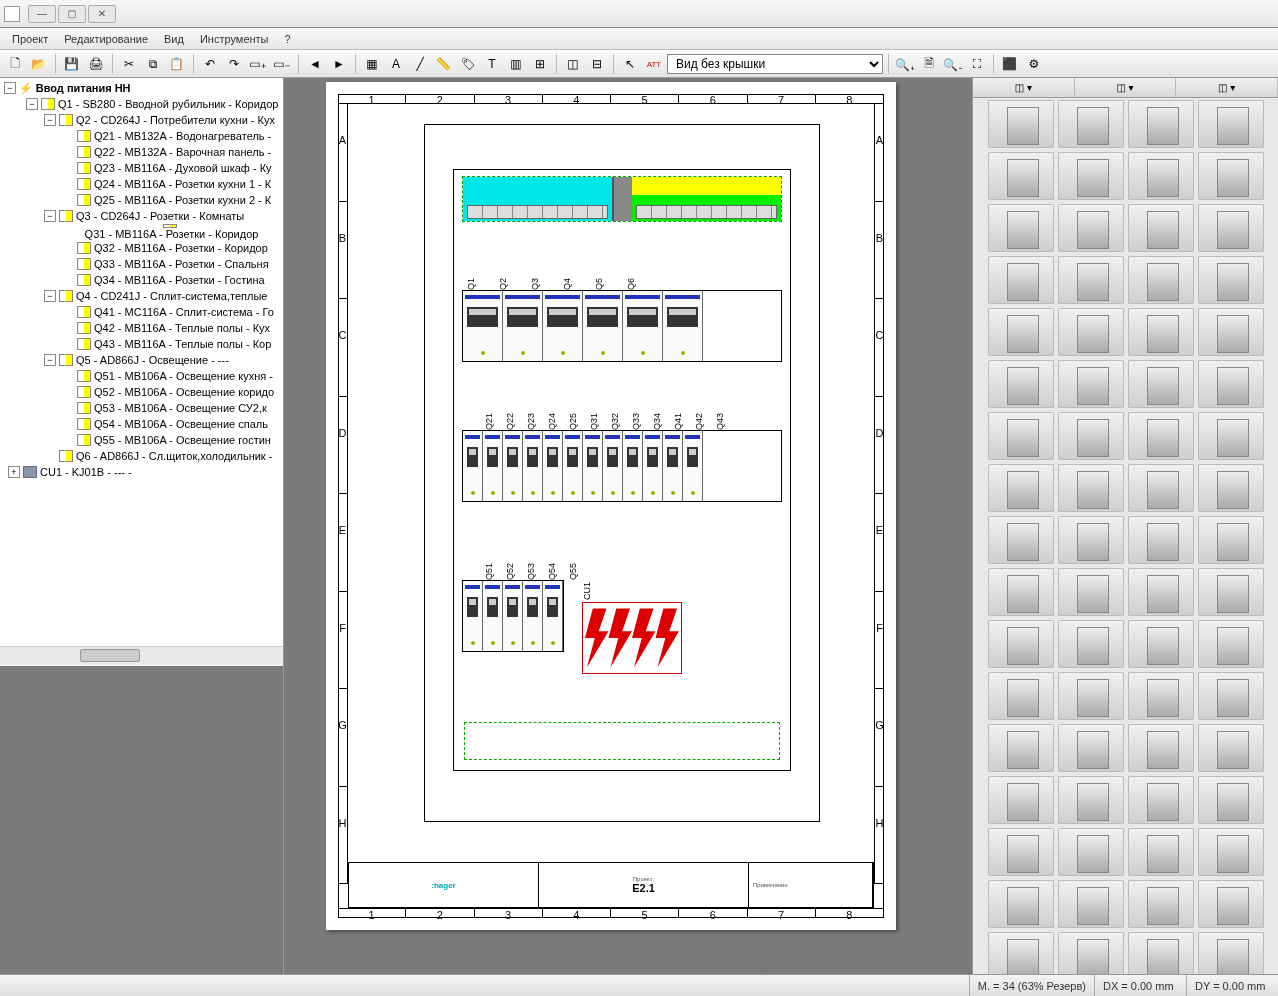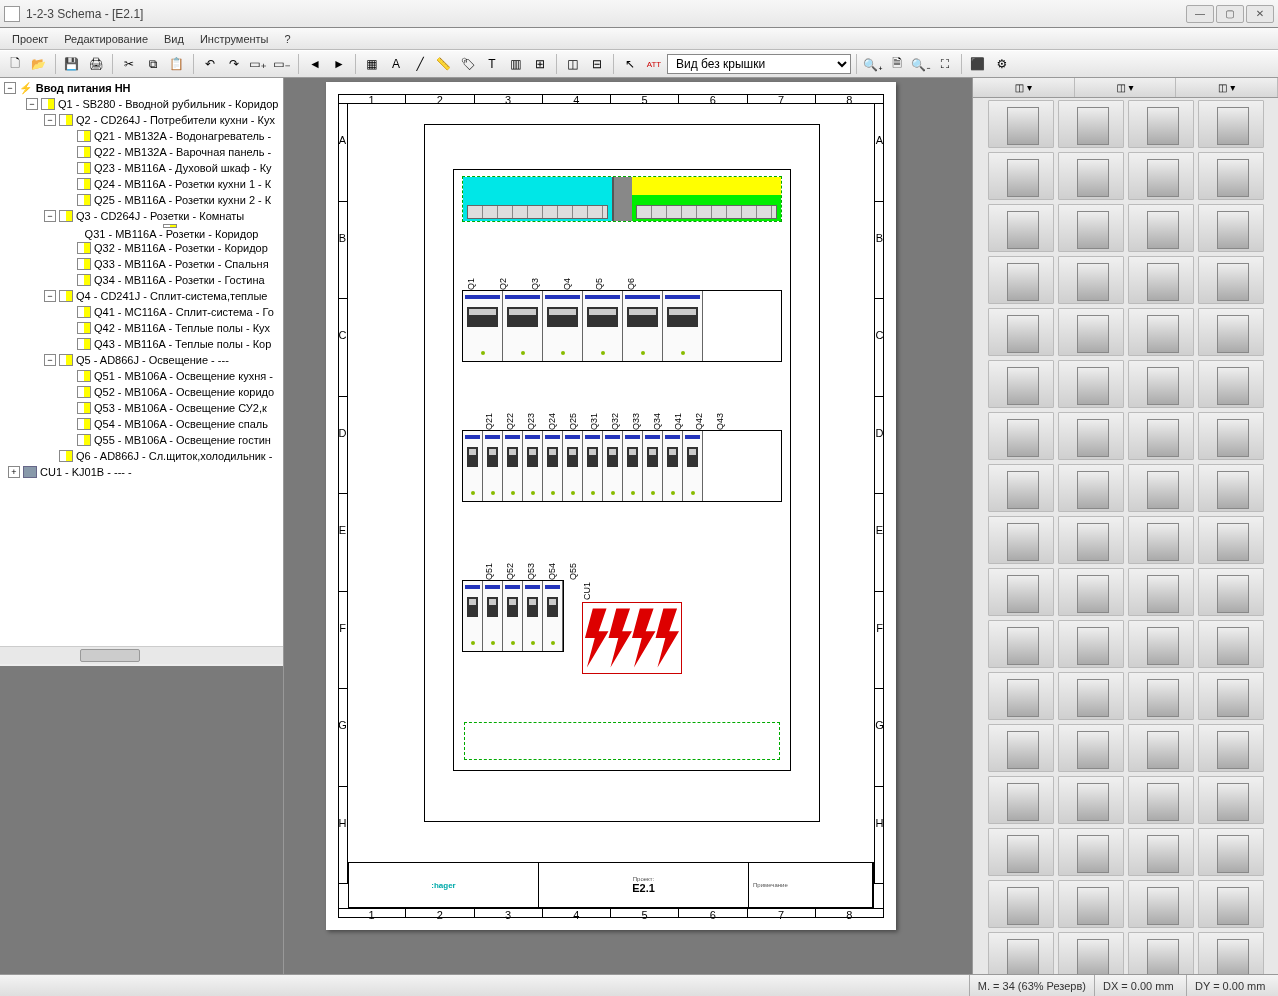--- a/index.html
+++ b/index.html
@@ -13,21 +13,21 @@
 .titlebar .win-btn { width: 28px; height: 18px; background: #e8e8e8; border: 1px solid #aaa; border-radius: 2px; margin-left: 2px; display: flex; align-items: center; justify-content: center; font-size: 10px; color: #555; }
 
 
 .menubar { height: 22px; background: linear-gradient(to bottom, #fafafa, #e6e6e6); display: flex; align-items: center; padding: 0 4px; border-bottom: 1px solid #bbb; }
 .menubar .menu-item { padding: 2px 8px; color: #333; cursor: pointer; }
 
 
 .toolbar { height: 28px; background: linear-gradient(to bottom, #fafafa, #e4e4e4); border-top: 1px solid #fff; border-bottom: 1px solid #999; display: flex; align-items: center; padding: 0 4px; gap: 2px; }
 .tb-btn { width: 22px; height: 22px; border: 1px solid transparent; border-radius: 2px; display: flex; align-items: center; justify-content: center; cursor: pointer; font-size: 12px; }
 .tb-sep { width: 1px; height: 20px; background: #bbb; margin: 0 3px; }
-.tb-combo { height: 20px; width: 184px; border: 1px solid #888; background: #fff; font-size: 12px; padding: 0 4px; }
+.tb-combo { height: 20px; width: 216px; border: 1px solid #888; background: #fff; font-size: 12px; padding: 0 4px; }
 
 
 .main { flex: 1; display: flex; min-height: 0; }
 
 
 .sidebar { width: 284px; display: flex; flex-direction: column; border-right: 1px solid #999; background: #fff; }
 .tree-wrap { flex: 1; overflow: auto; background: #fff; padding: 2px; }
 .tree-node { display: flex; align-items: center; height: 16px; white-space: nowrap; }
 .tree-node .expander { width: 12px; height: 12px; border: 1px solid #888; background: #fff; display: inline-flex; align-items: center; justify-content: center; font-size: 9px; line-height: 1; margin-right: 3px; cursor: pointer; }
 .tree-node .icon { width: 14px; height: 12px; margin-right: 3px; display: inline-block; }
@@ -105,21 +105,20 @@
 .statusbar { height: 22px; background: linear-gradient(to bottom,#f4f4f4,#dedede); border-top: 1px solid #999; display: flex; align-items: center; }
 .statusbar .sb-spacer { flex: 1; }
 .statusbar .sb-cell { border-left: 1px solid #aaa; padding: 0 8px; height: 100%; display: flex; align-items: center; font-size: 11px; color: #333; min-width: 92px; }
 
 </style>
 </head>
 <body>
 
 <div class="titlebar">
   <div class="app-icon"></div>
-  <div class="title">1-2-3 Schema - [E2.1]</div>
   <div class="win-btns">
     <div class="win-btn">—</div>
     <div class="win-btn">▢</div>
     <div class="win-btn">✕</div>
   </div>
 </div>
 
 <div class="menubar">
   <div class="menu-item">Проект</div>
   <div class="menu-item">Редактирование</div>

